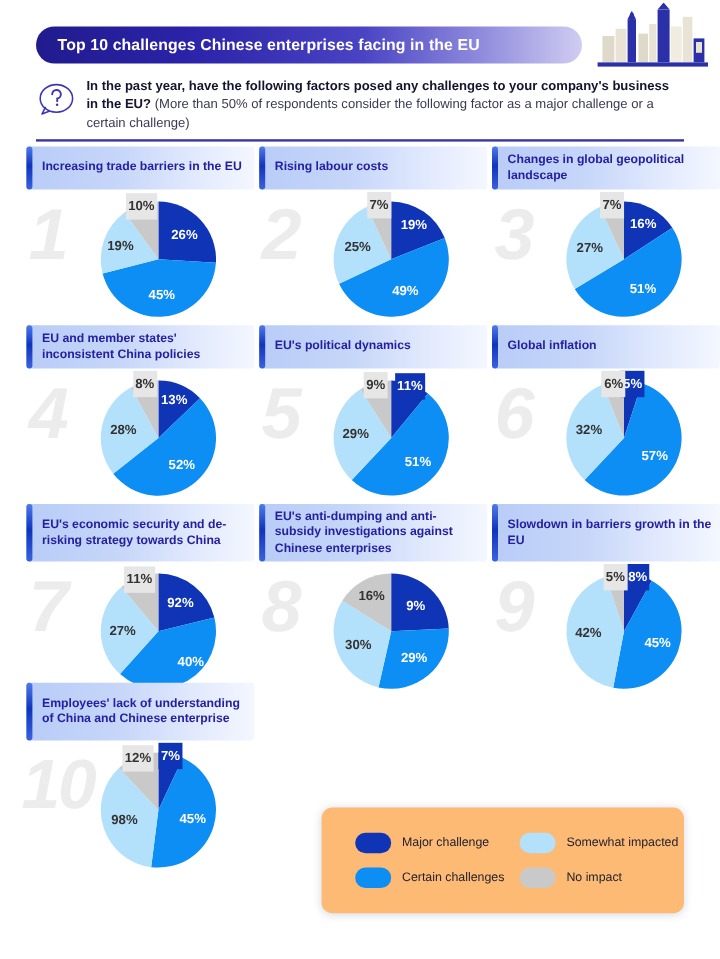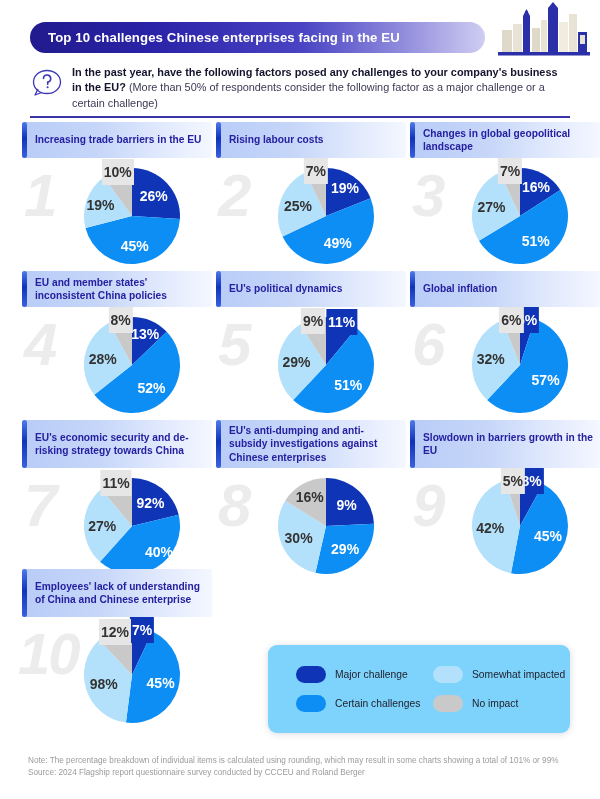--- a/index.html
+++ b/index.html
@@ -70,32 +70,32 @@
   .chart-area.tall { height: 101px; }
   .watermark {
     position: absolute; left: 2px; top: 8px;
     font-size: 60px; font-weight: bold; font-style: italic;
     color: #ececec; line-height: 1; user-select: none;
   }
   .watermark.ten { left: -4px; font-size: 58px; letter-spacing: -2px; }
   .pie-wrap { position: absolute; left: 58px; top: 6px; width: 104px; height: 104px; }
   .pie-wrap svg { display: block; }
   .lbl {
-    position: absolute; font-size: 14px; font-weight: bold;
+    position: absolute; font-size: 11px; font-weight: bold;
     white-space: nowrap; transform: translate(-50%, -50%);
     padding: 5px 2px;
   }
   .lbl.white { color: #ffffff; }
   .lbl.dark  { color: #333333; }
 
   
   .legend {
-    position: absolute; left: 268px; top: 645px;
+    position: absolute; left: 268px; top: 673px;
     width: 302px; height: 88px;
-    background: #7dd3fc; border-radius: 9px;
+    background: #fdba74; border-radius: 9px;
     box-shadow: 0 1px 7px rgba(60,70,110,0.20);
     padding: 15px 0 0 28px;
   }
   .legend-grid { display: flex; flex-wrap: wrap; }
   .legend-item { display: flex; align-items: center; width: 50%; height: 29px; }
   .swatch { width: 30px; height: 17px; border-radius: 9px; flex: 0 0 auto; }
   .legend-label { font-size: 10.3px; color: #22222e; margin-left: 9px; line-height: 1.16; }
 
   
   .footer { position: absolute; left: 28px; top: 755px; width: 550px; }
@@ -373,18 +373,14 @@
         <div class="swatch" style="background: rgb(13, 142, 245);"></div>
         <div class="legend-label">Certain challenges</div>
       </div>
       <div class="legend-item">
         <div class="swatch" style="background: rgb(201, 201, 201);"></div>
         <div class="legend-label">No impact</div>
       </div>
     </div>
   </div>
 
-  <div class="footer">
-    <p>Note: The percentage breakdown of individual items is calculated using rounding, which may result in some charts showing a total of 101% or 99%</p>
-    <p>Source: 2024 Flagship report questionnaire survey conducted by CCCEU and Roland Berger</p>
-  </div>
 
 </div>
 
 </body></html>

